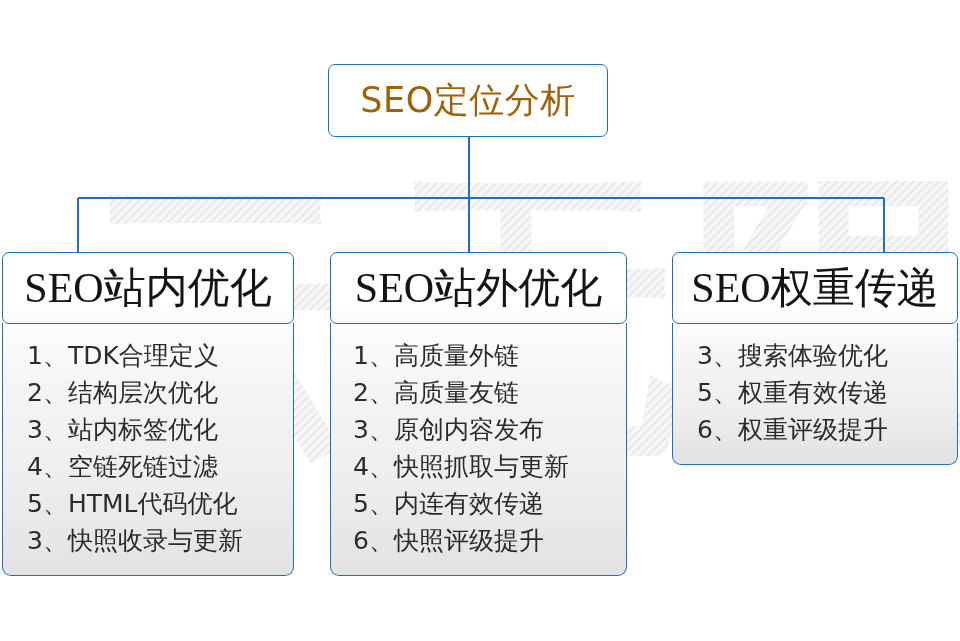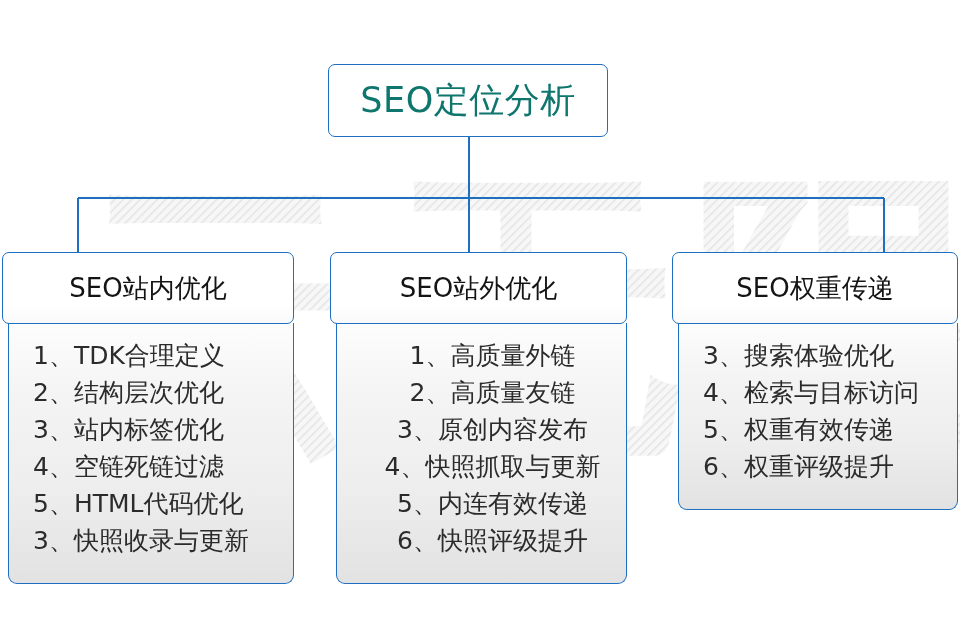--- a/index.html
+++ b/index.html
@@ -56,21 +56,21 @@
     border: 1.6px solid #1f6fc0;
     border-radius: 7px;
     background: #ffffff;
     display: flex;
     align-items: center;
     justify-content: center;
     z-index: 3;
   }
   .top-node .title {
     font-size: 35px;
-    color: #0f766e;
+    color: #a16207;
     letter-spacing: 0.5px;
     line-height: 1;
     white-space: nowrap;
   }
 
   
   .column {
     position: absolute;
     z-index: 3;
   }
@@ -81,52 +81,52 @@
     border-radius: 7px;
     background: linear-gradient(180deg, #ffffff 0%, #ffffff 72%, #fafafa 100%);
     height: 72px;
     display: flex;
     align-items: center;
     justify-content: center;
     position: relative;
     z-index: 2;
   }
   .col-head .head-text {
-    font-size: 26px;
+    font-size: 42px;
     color: #141414;
     white-space: nowrap;
     line-height: 1;
+    font-family: Liberation Serif, serif;
   }
 
   .col-body {
     box-sizing: border-box;
     border: 1.6px solid #1f6fc0;
     border-top: none;
     border-radius: 0 0 9px 9px;
     background: linear-gradient(180deg, #fdfdfd 0%, #f4f4f4 28%, #eeeeee 62%, #e6e6e6 88%, #e2e2e2 100%);
-    padding: 14px 0 24px 0;
+    padding: 14px 0 16px 0;
     margin-top: -1px;
-    margin-left: 6px;
   }
 
   .item {
     font-size: 25px;
     color: #2b2b2b;
     line-height: 37px;
     white-space: nowrap;
     padding-left: 22px;
   }
 
   
   #col-1 { left: 2px;   top: 252px; width: 292px; }
   #col-2 { left: 330px; top: 252px; width: 297px; }
   #col-3 { left: 672px; top: 252px; width: 286px; }
 
   #col-1 .item { padding-left: 24px; }
-  #col-2 .item { padding-left: 22px; text-align: center; }
+  #col-2 .item { padding-left: 22px; }
   #col-3 .item { padding-left: 24px; }
 </style>
 </head>
 <body>
 
 <div id="canvas">
 
   <div class="watermark">
     <svg width="960" height="420" viewBox="0 0 960 420" xmlns="http://www.w3.org/2000/svg">
       <defs>
@@ -179,19 +179,18 @@
       <div class="item">6、快照评级提升</div>
     </div>
   </div>
 
   <div class="column" id="col-3">
     <div class="col-head">
       <span class="head-text">SEO权重传递</span>
     </div>
     <div class="col-body">
       <div class="item">3、搜索体验优化</div>
-      <div class="item">4、检索与目标访问</div>
       <div class="item">5、权重有效传递</div>
       <div class="item">6、权重评级提升</div>
     </div>
   </div>
 
 </div>
 
 </body></html>

